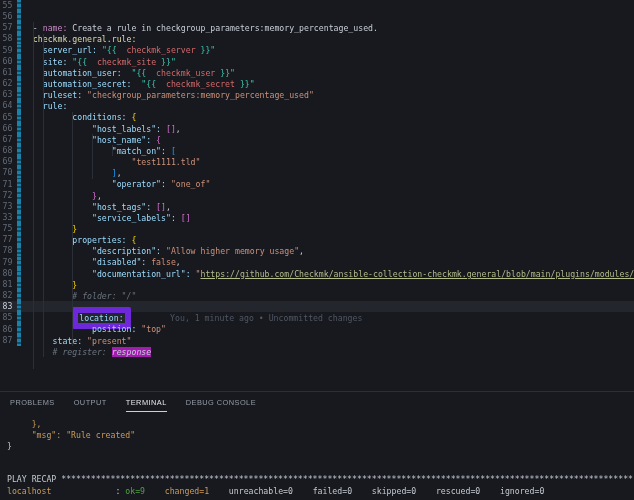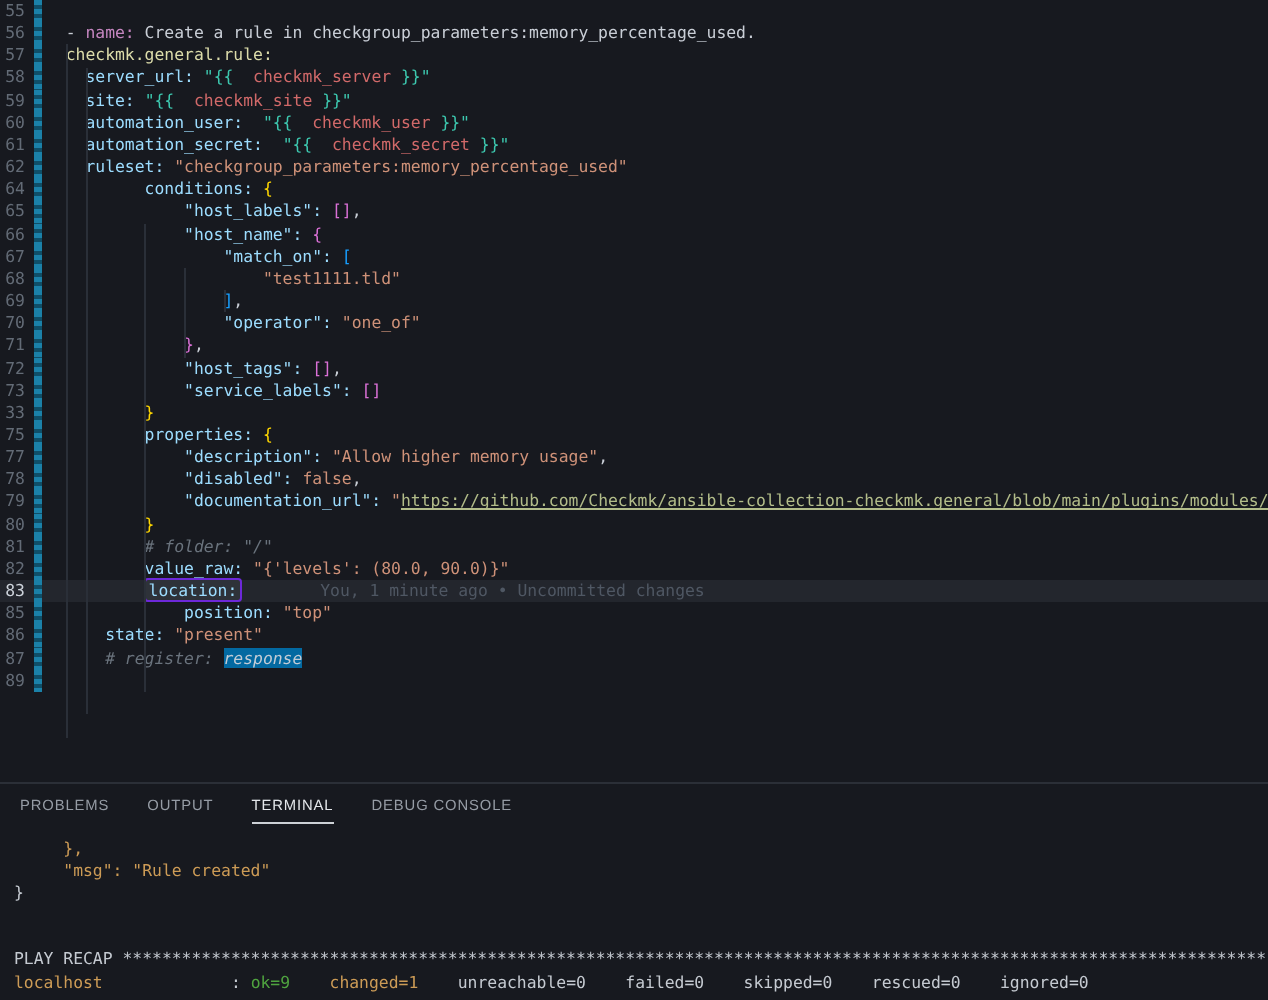--- a/index.html
+++ b/index.html
@@ -30,46 +30,46 @@
     font-size: 8.2px; line-height: 11.171px;
     color: #636b76;
   }
   .line.cur .ln { color: #ccd2da; }
   .gitbar {
     position: absolute; left: 17px; top: 0;
     width: 3.5px; height: 100%;
     background: repeating-linear-gradient(180deg, #1b81a8 0 2.5px, #0f4f68 2.5px 4.5px);
   }
   .code {
-    position: absolute; left: 23px; top: 0;
+    position: absolute; left: 23px; top: 12px;
     font-size: 8.2px; line-height: 11.171px;
     color: #c9ced6;
     white-space: pre;
   }
   .guide { position: absolute; width: 1px; background: #2a2f38; }
   
   .kw  { color: #C586C0; }
   .key { color: #9CDCFE; }
   .mod { color: #DCDCAA; }
   .str { color: #CE9178; }
   .url { color: #b3bd8a; text-decoration: underline; }
   .var { color: #D16969; }
   .jin { color: #3dc9b0; }
   .b1  { color: #FFD700; }
   .b2  { color: #DA70D6; }
   .b3  { color: #179FFF; }
   .cmt { color: #6a737d; font-style: italic; }
   .blame { color: #4f5763; text-align: center; }
   .boxed {
-    border: 1px solid #6d28d9;
+    border: 6px solid #6d28d9;
     background: rgba(150,160,170,.10);
     border-radius: 2px;
     padding: 0 1px;
   }
-  .hl { background: #0369a1; color: #c2ccd6; font-style: italic; }
+  .hl { background: #a21caf; color: #c2ccd6; font-style: italic; }
   .yel { color: #cc9b56; }
   .grn { color: #4fa33f; }
   .wht { color: #c5cad1; }
   
   .panel {
     position: absolute; left: 0; top: 391px;
     width: 634px; height: 109px;
     background: #17191f;
     border-top: 1px solid #2b2f37;
   }
@@ -109,20 +109,21 @@
   <div class="editor">
     <div>
         <div class="line"><span class="ln">55</span><span class="gitbar"></span><span class="code"></span></div>
         <div class="line"><span class="ln">56</span><span class="gitbar"></span><span class="code"><span>  - </span><span class="kw">name:</span><span> Create a rule in checkgroup_parameters:memory_percentage_used.</span></span></div>
         <div class="line"><span class="ln">57</span><span class="gitbar"></span><span class="code"><span>  </span><span class="mod">checkmk.general.rule:</span></span></div>
         <div class="line"><span class="ln">58</span><span class="gitbar"></span><span class="code"><span>    </span><span class="key">server_url:</span><span> </span><span class="jin">"{{</span><span>  </span><span class="var">checkmk_server</span><span> </span><span class="jin">}}"</span></span></div>
         <div class="line"><span class="ln">59</span><span class="gitbar"></span><span class="code"><span>    </span><span class="key">site:</span><span> </span><span class="jin">"{{</span><span>  </span><span class="var">checkmk_site</span><span> </span><span class="jin">}}"</span></span></div>
         <div class="line"><span class="ln">60</span><span class="gitbar"></span><span class="code"><span>    </span><span class="key">automation_user:</span><span>  </span><span class="jin">"{{</span><span>  </span><span class="var">checkmk_user</span><span> </span><span class="jin">}}"</span></span></div>
         <div class="line"><span class="ln">61</span><span class="gitbar"></span><span class="code"><span>    </span><span class="key">automation_secret:</span><span>  </span><span class="jin">"{{</span><span>  </span><span class="var">checkmk_secret</span><span> </span><span class="jin">}}"</span></span></div>
         <div class="line"><span class="ln">62</span><span class="gitbar"></span><span class="code"><span>    </span><span class="key">ruleset:</span><span> </span><span class="str">"checkgroup_parameters:memory_percentage_used"</span></span></div>
+        <div class="line"><span class="ln">63</span><span class="gitbar"></span><span class="code"><span>    </span><span class="key">rule:</span></span></div>
         <div class="line"><span class="ln">64</span><span class="gitbar"></span><span class="code"><span>          </span><span class="key">conditions:</span><span> </span><span class="b1">{</span></span></div>
         <div class="line"><span class="ln">65</span><span class="gitbar"></span><span class="code"><span>              </span><span class="key">"host_labels":</span><span> </span><span class="b2">[]</span><span>,</span></span></div>
         <div class="line"><span class="ln">66</span><span class="gitbar"></span><span class="code"><span>              </span><span class="key">"host_name":</span><span> </span><span class="b2">{</span></span></div>
         <div class="line"><span class="ln">67</span><span class="gitbar"></span><span class="code"><span>                  </span><span class="key">"match_on":</span><span> </span><span class="b3">[</span></span></div>
         <div class="line"><span class="ln">68</span><span class="gitbar"></span><span class="code"><span>                      </span><span class="str">"test1111.tld"</span></span></div>
         <div class="line"><span class="ln">69</span><span class="gitbar"></span><span class="code"><span>                  </span><span class="b3">]</span><span>,</span></span></div>
         <div class="line"><span class="ln">70</span><span class="gitbar"></span><span class="code"><span>                  </span><span class="key">"operator":</span><span> </span><span class="str">"one_of"</span></span></div>
         <div class="line"><span class="ln">71</span><span class="gitbar"></span><span class="code"><span>              </span><span class="b2">}</span><span>,</span></span></div>
         <div class="line"><span class="ln">72</span><span class="gitbar"></span><span class="code"><span>              </span><span class="key">"host_tags":</span><span> </span><span class="b2">[]</span><span>,</span></span></div>
         <div class="line"><span class="ln">73</span><span class="gitbar"></span><span class="code"><span>              </span><span class="key">"service_labels":</span><span> </span><span class="b2">[]</span></span></div>
@@ -131,21 +132,20 @@
         <div class="line"><span class="ln">77</span><span class="gitbar"></span><span class="code"><span>              </span><span class="key">"description":</span><span> </span><span class="str">"Allow higher memory usage"</span><span>,</span></span></div>
         <div class="line"><span class="ln">78</span><span class="gitbar"></span><span class="code"><span>              </span><span class="key">"disabled":</span><span> </span><span class="str">false</span><span>,</span></span></div>
         <div class="line"><span class="ln">79</span><span class="gitbar"></span><span class="code"><span>              </span><span class="key">"documentation_url":</span><span> </span><span class="str">"</span><span class="url">https://github.com/Checkmk/ansible-collection-checkmk.general/blob/main/plugins/modules/rules.py</span></span></div>
         <div class="line"><span class="ln">80</span><span class="gitbar"></span><span class="code"><span>          </span><span class="b1">}</span></span></div>
         <div class="line"><span class="ln">81</span><span class="gitbar"></span><span class="code"><span>          </span><span class="cmt"># folder: "/"</span></span></div>
         <div class="line"><span class="ln">82</span><span class="gitbar"></span><span class="code"><span>          </span><span class="key">value_raw:</span><span> </span><span class="str">"{'levels': (80.0, 90.0)}"</span></span></div>
         <div class="line cur"><span class="ln">83</span><span class="gitbar"></span><span class="code"><span>          </span><span class="key boxed">location:</span><span>        </span><span class="blame">You, 1 minute ago • Uncommitted changes</span></span></div>
         <div class="line"><span class="ln">85</span><span class="gitbar"></span><span class="code"><span>              </span><span class="key">position:</span><span> </span><span class="str">"top"</span></span></div>
         <div class="line"><span class="ln">86</span><span class="gitbar"></span><span class="code"><span>      </span><span class="key">state:</span><span> </span><span class="str">"present"</span></span></div>
         <div class="line"><span class="ln">87</span><span class="gitbar"></span><span class="code"><span>      </span><span class="cmt"># register: </span><span class="cmt hl">response</span></span></div>
-        <div class="line"><span class="ln">89</span><span class="gitbar"></span><span class="code"></span></div>
       </div>
     <div>
         <div class="guide" style="left: 32.88px; top: 22.342px; height: 346.301px;"></div>
         <div class="guide" style="left: 42.76px; top: 33.513px; height: 323.959px;"></div>
         <div class="guide" style="left: 72.4px; top: 111.71px; height: 234.591px;"></div>
         <div class="guide" style="left: 92.16px; top: 134.052px; height: 44.684px;"></div>
         <div class="guide" style="left: 111.92px; top: 145.223px; height: 11.171px;"></div>
       </div>
   </div>
 

